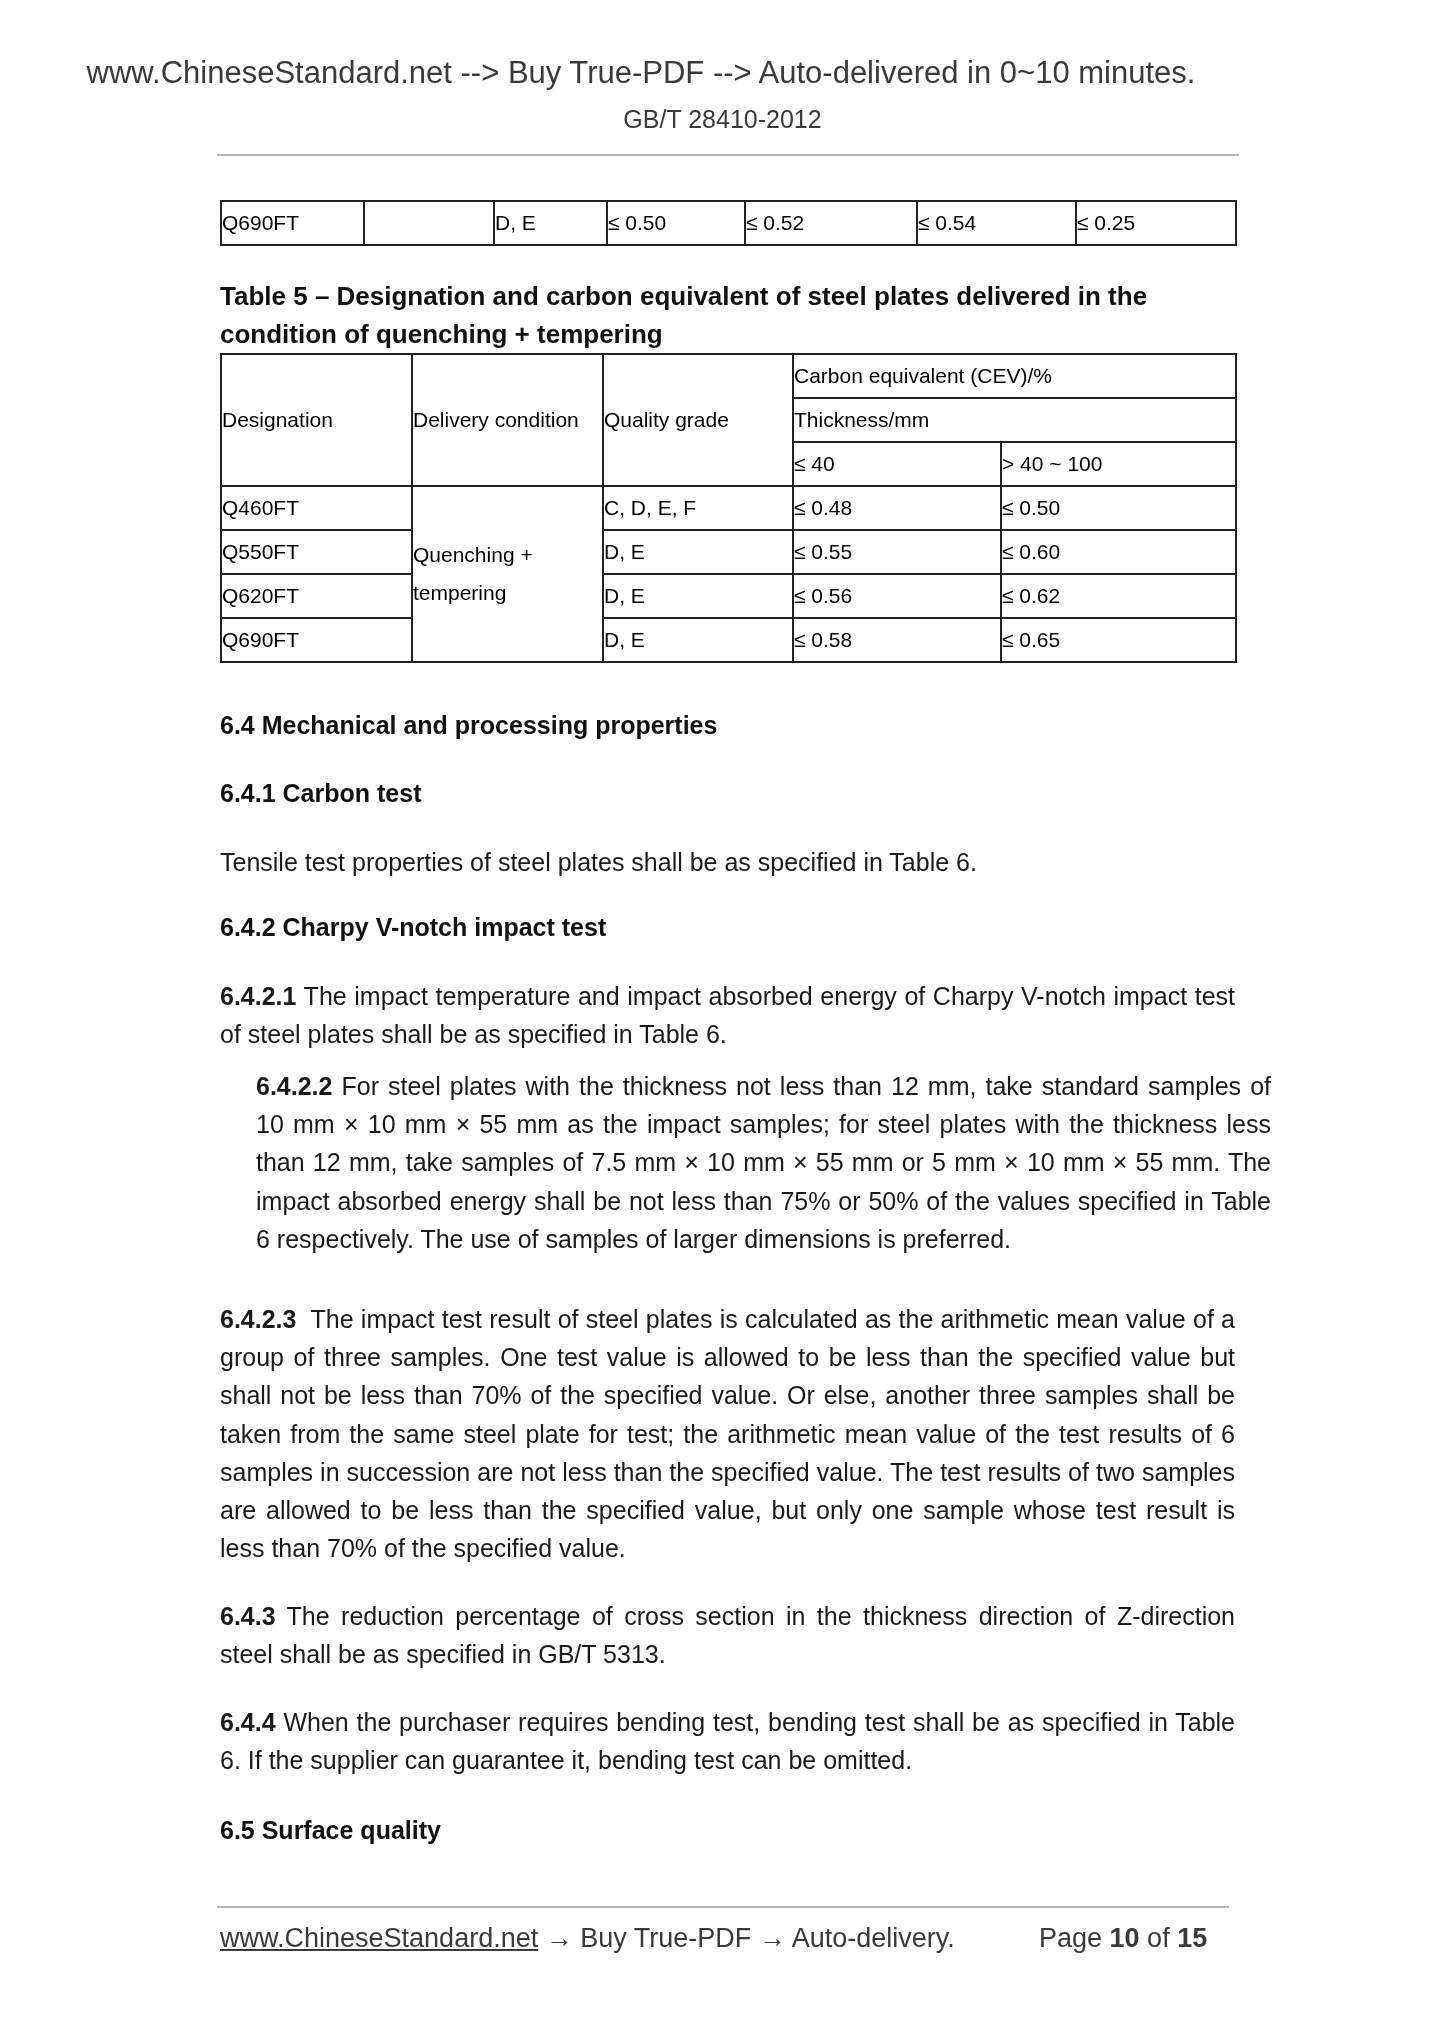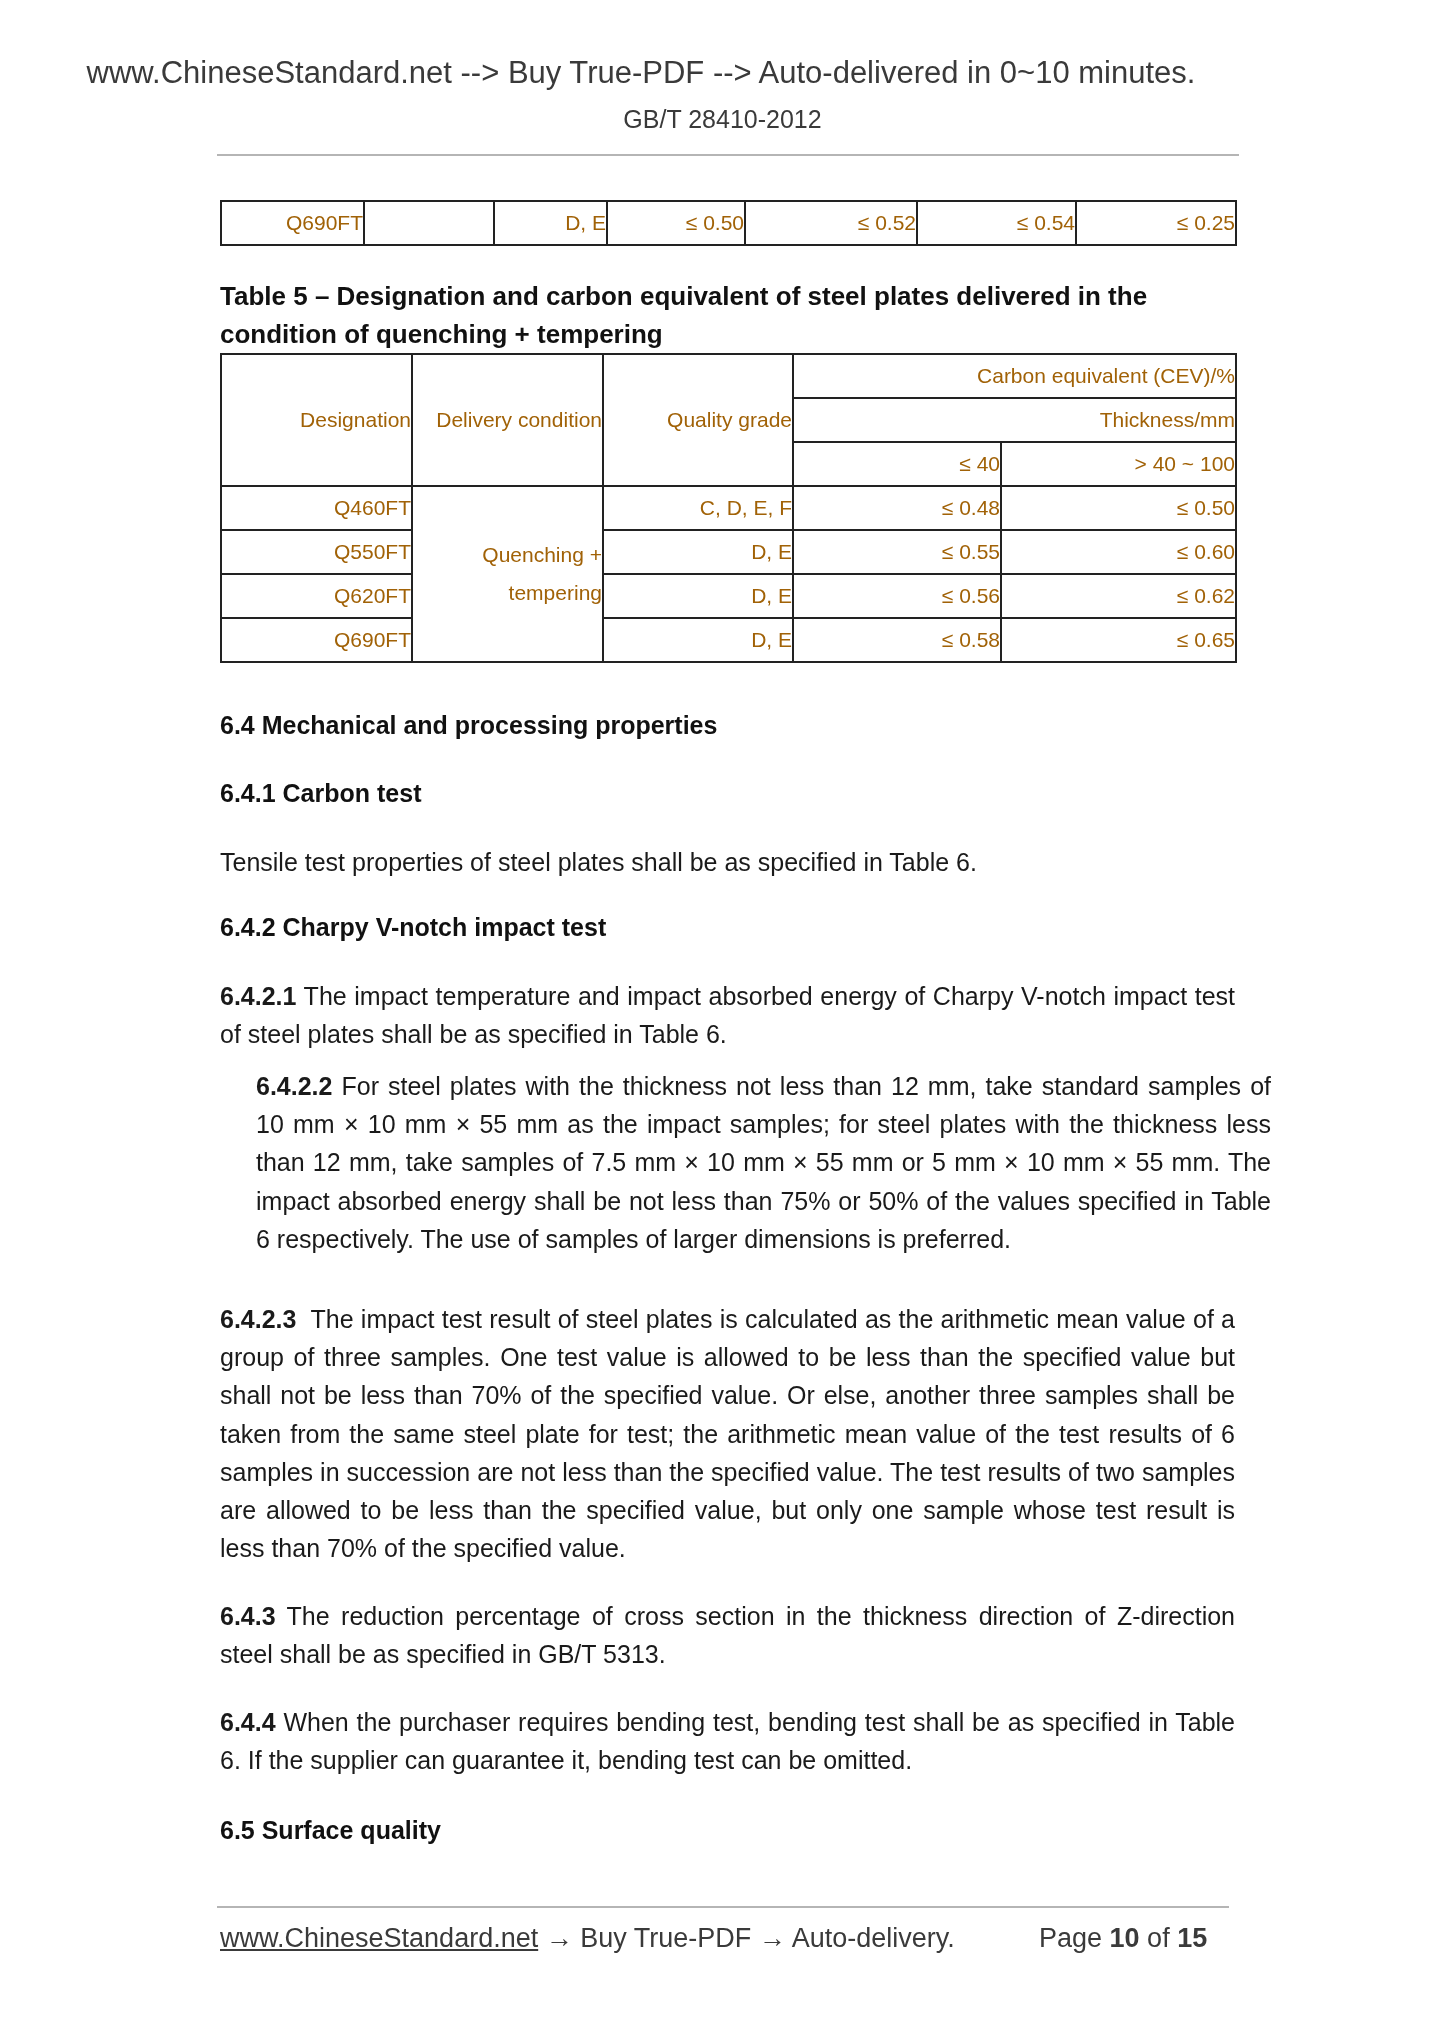--- a/index.html
+++ b/index.html
@@ -5,22 +5,22 @@
   html, body { margin: 0; padding: 0; background: #ffffff; }
   body { width: 1445px; height: 2044px; position: relative; overflow: hidden;
          font-family: "Liberation Sans", sans-serif; color: #1a1a1a; }
   .hdr1 { position: absolute; top: 55px; left: 0; width: 1282px; text-align: center;
           font-size: 31px; color: #3a3a3a; letter-spacing: 0px; }
   .hdr2 { position: absolute; top: 105px; left: 0; width: 1445px; text-align: center;
           font-size: 25px; color: #3a3a3a; }
   .rule-top { position: absolute; top: 154px; left: 217px; width: 1022px; height: 0;
               border-top: 2px solid #b5b5b5; }
   table { border-collapse: collapse; position: absolute; table-layout: fixed; }
-  td { border: 2px solid #222; text-align: right; vertical-align: middle;
-       font-size: 21px; color: #a16207; padding: 0; }
+  td { border: 2px solid #222; text-align: left; vertical-align: middle;
+       font-size: 21px; color: #000000; padding: 0; }
   .t-top { top: 200px; left: 220px; width: 1015px; }
   .t-top td { height: 42px; }
   .cap { position: absolute; left: 220px; width: 1015px; 
          font-weight: bold; font-size: 26px; color: #111; }
   .cap1 { top: 281px; }
   .cap2 { top: 319px; }
   .t5 { top: 353px; left: 220px; width: 1015px; }
   .t5 td { height: 42px; }
   .txt { position: absolute; left: 220px; width: 1015px; font-size: 25px;
          line-height: 38.2px; color: #1a1a1a; text-align: justify; }

